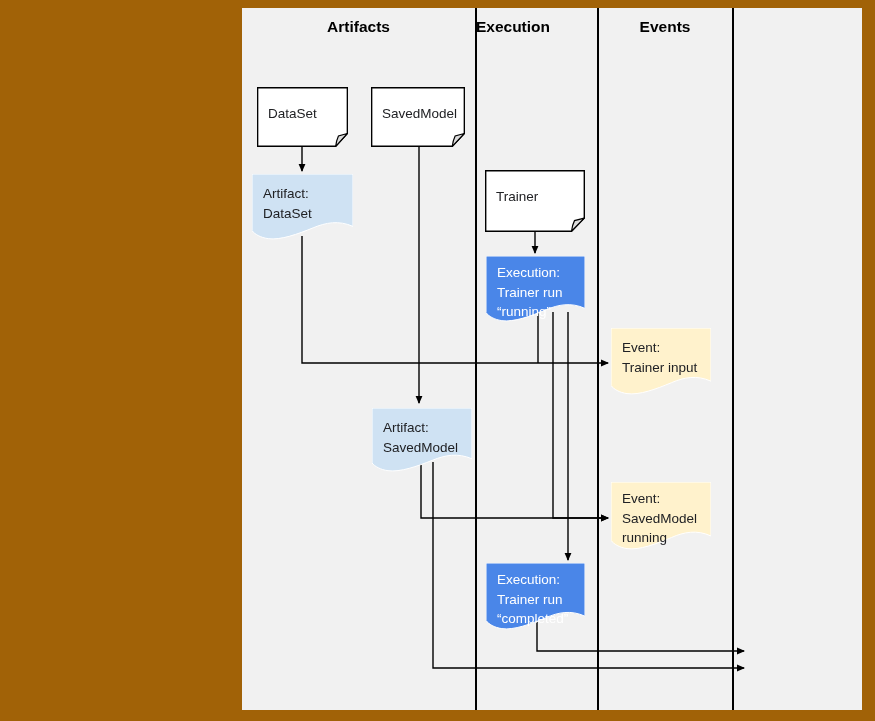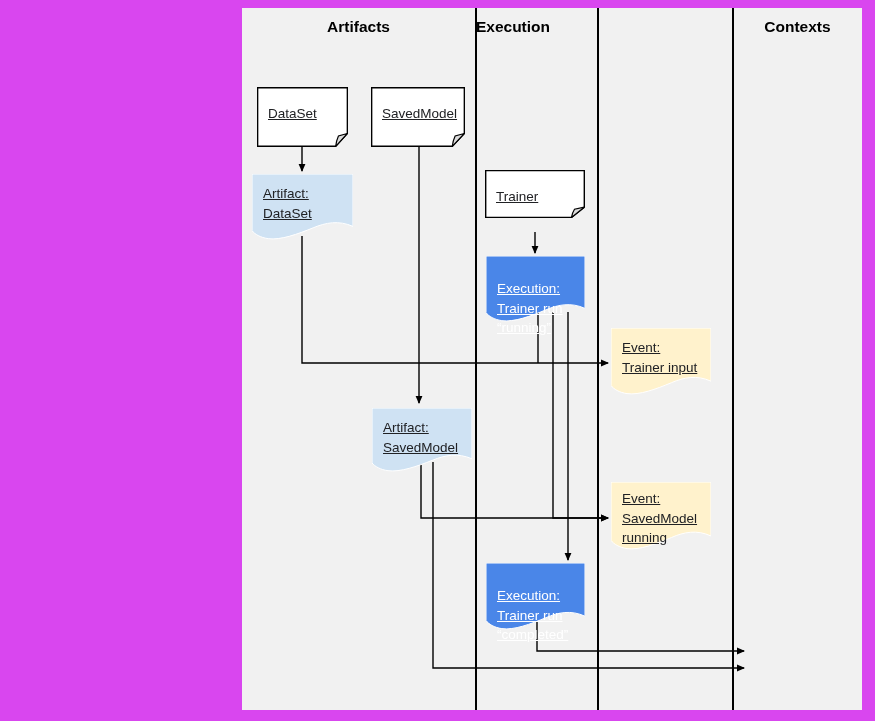--- a/index.html
+++ b/index.html
@@ -1,28 +1,28 @@
 <!DOCTYPE html>
 <html><head>
 <meta charset="utf-8">
 <style>
   html,body{margin:0;padding:0;background:#000;}
-  #stage{position:relative;width:875px;height:721px;background:#d946ef;overflow:hidden;
+  #stage{position:relative;width:875px;height:721px;background:#a16207;overflow:hidden;
          font-family:"Liberation Sans",sans-serif;}
   #panel{position:absolute;left:242px;top:8px;width:620px;height:702px;background:#f1f1f1;}
   .divider{position:absolute;top:8px;height:702px;width:1.5px;background:#000;}
   .col-header{position:absolute;top:17px;height:20px;font-size:15.5px;font-weight:bold;
               color:#000;text-align:center;line-height:20px;}
   #connectors{position:absolute;left:0;top:0;width:875px;height:721px;}
   #connectors path.wire{fill:none;stroke:#000;stroke-width:1.4px;}
   .node{position:absolute;}
   .node svg.shape{position:absolute;left:0;top:0;width:100%;height:100%;}
   .node .label{position:relative;font-size:13.5px;line-height:19.5px;color:#202124;
-               padding-left:11px;padding-right:6px;text-decoration:underline;}
-  .node.light .label{color:#ffffff;margin-top:16px;}
+               padding-left:11px;padding-right:6px;}
+  .node.light .label{color:#ffffff;}
   .pad-single{padding-top:17px;}
   .pad2{padding-top:10px;}
   .pad3{padding-top:7px;}
   .note-body{fill:#ffffff;stroke:#000;stroke-width:1.4px;vector-effect:non-scaling-stroke;}
   .note-flap{fill:#dcdcdc;stroke:#000;stroke-width:1.2px;vector-effect:non-scaling-stroke;}
   .doc-shape{stroke:#ffffff;stroke-width:1px;vector-effect:non-scaling-stroke;}
   .fill-artifact{fill:#cfe2f3;}
   .fill-exec{fill:#4a86e8;}
   .fill-event{fill:#fff2cc;}
   .fill-context{fill:#12559c;}
@@ -33,21 +33,21 @@
 <div id="stage">
 
   <div id="panel"></div>
 
   <div class="divider" style="left:475px"></div>
   <div class="divider" style="left:597px"></div>
   <div class="divider" style="left:732px"></div>
 
   <div class="col-header" style="left:242px;width:233px">Artifacts</div>
   <div class="col-header" style="left:453px;width:120px">Execution</div>
-  <div class="col-header" style="left:733px;width:129px">Contexts</div>
+  <div class="col-header" style="left:598px;width:134px">Events</div>
 
   <svg id="connectors" viewBox="0 0 875 721">
     <defs>
       <marker id="arr" viewBox="0 0 8 8" refX="7" refY="4" markerWidth="8" markerHeight="8" orient="auto-start-reverse" markerUnits="userSpaceOnUse">
         <path d="M0,0.6 L8,4 L0,7.4 Z" fill="#000"></path>
       </marker>
     </defs>
     <path class="wire" marker-end="url(#arr)" d="M302,147 V171"></path>
     <path class="wire" marker-end="url(#arr)" d="M419,147 V403"></path>
     <path class="wire" marker-end="url(#arr)" d="M535,232 V253"></path>
@@ -73,21 +73,21 @@
   <div class="node" style="left:371px;top:87px;width:94px;height:60px">
     <svg class="shape" viewBox="0 0 100 60" preserveAspectRatio="none">
       <path class="note-body" d="M0.7,0.7 H99.3 V46.5 L86.5,59.3 H0.7 Z"></path>
       <path class="note-flap" d="M86.5,59.3 L99.3,46.5 L89.5,49 Q87.2,53.5 86.5,59.3 Z"></path>
     </svg>
     <div class="label pad-single">
       <div>SavedModel</div>
     </div>
   </div>
 
-  <div class="node" style="left:485px;top:170px;width:100px;height:48px">
+  <div class="node" style="left:485px;top:170px;width:100px;height:62px">
     <svg class="shape" viewBox="0 0 100 60" preserveAspectRatio="none">
       <path class="note-body" d="M0.7,0.7 H99.3 V46.5 L86.5,59.3 H0.7 Z"></path>
       <path class="note-flap" d="M86.5,59.3 L99.3,46.5 L89.5,49 Q87.2,53.5 86.5,59.3 Z"></path>
     </svg>
     <div class="label pad-single">
       <div>Trainer</div>
     </div>
   </div>
 
   <div class="node" style="left:252px;top:174px;width:101px;height:66px">

